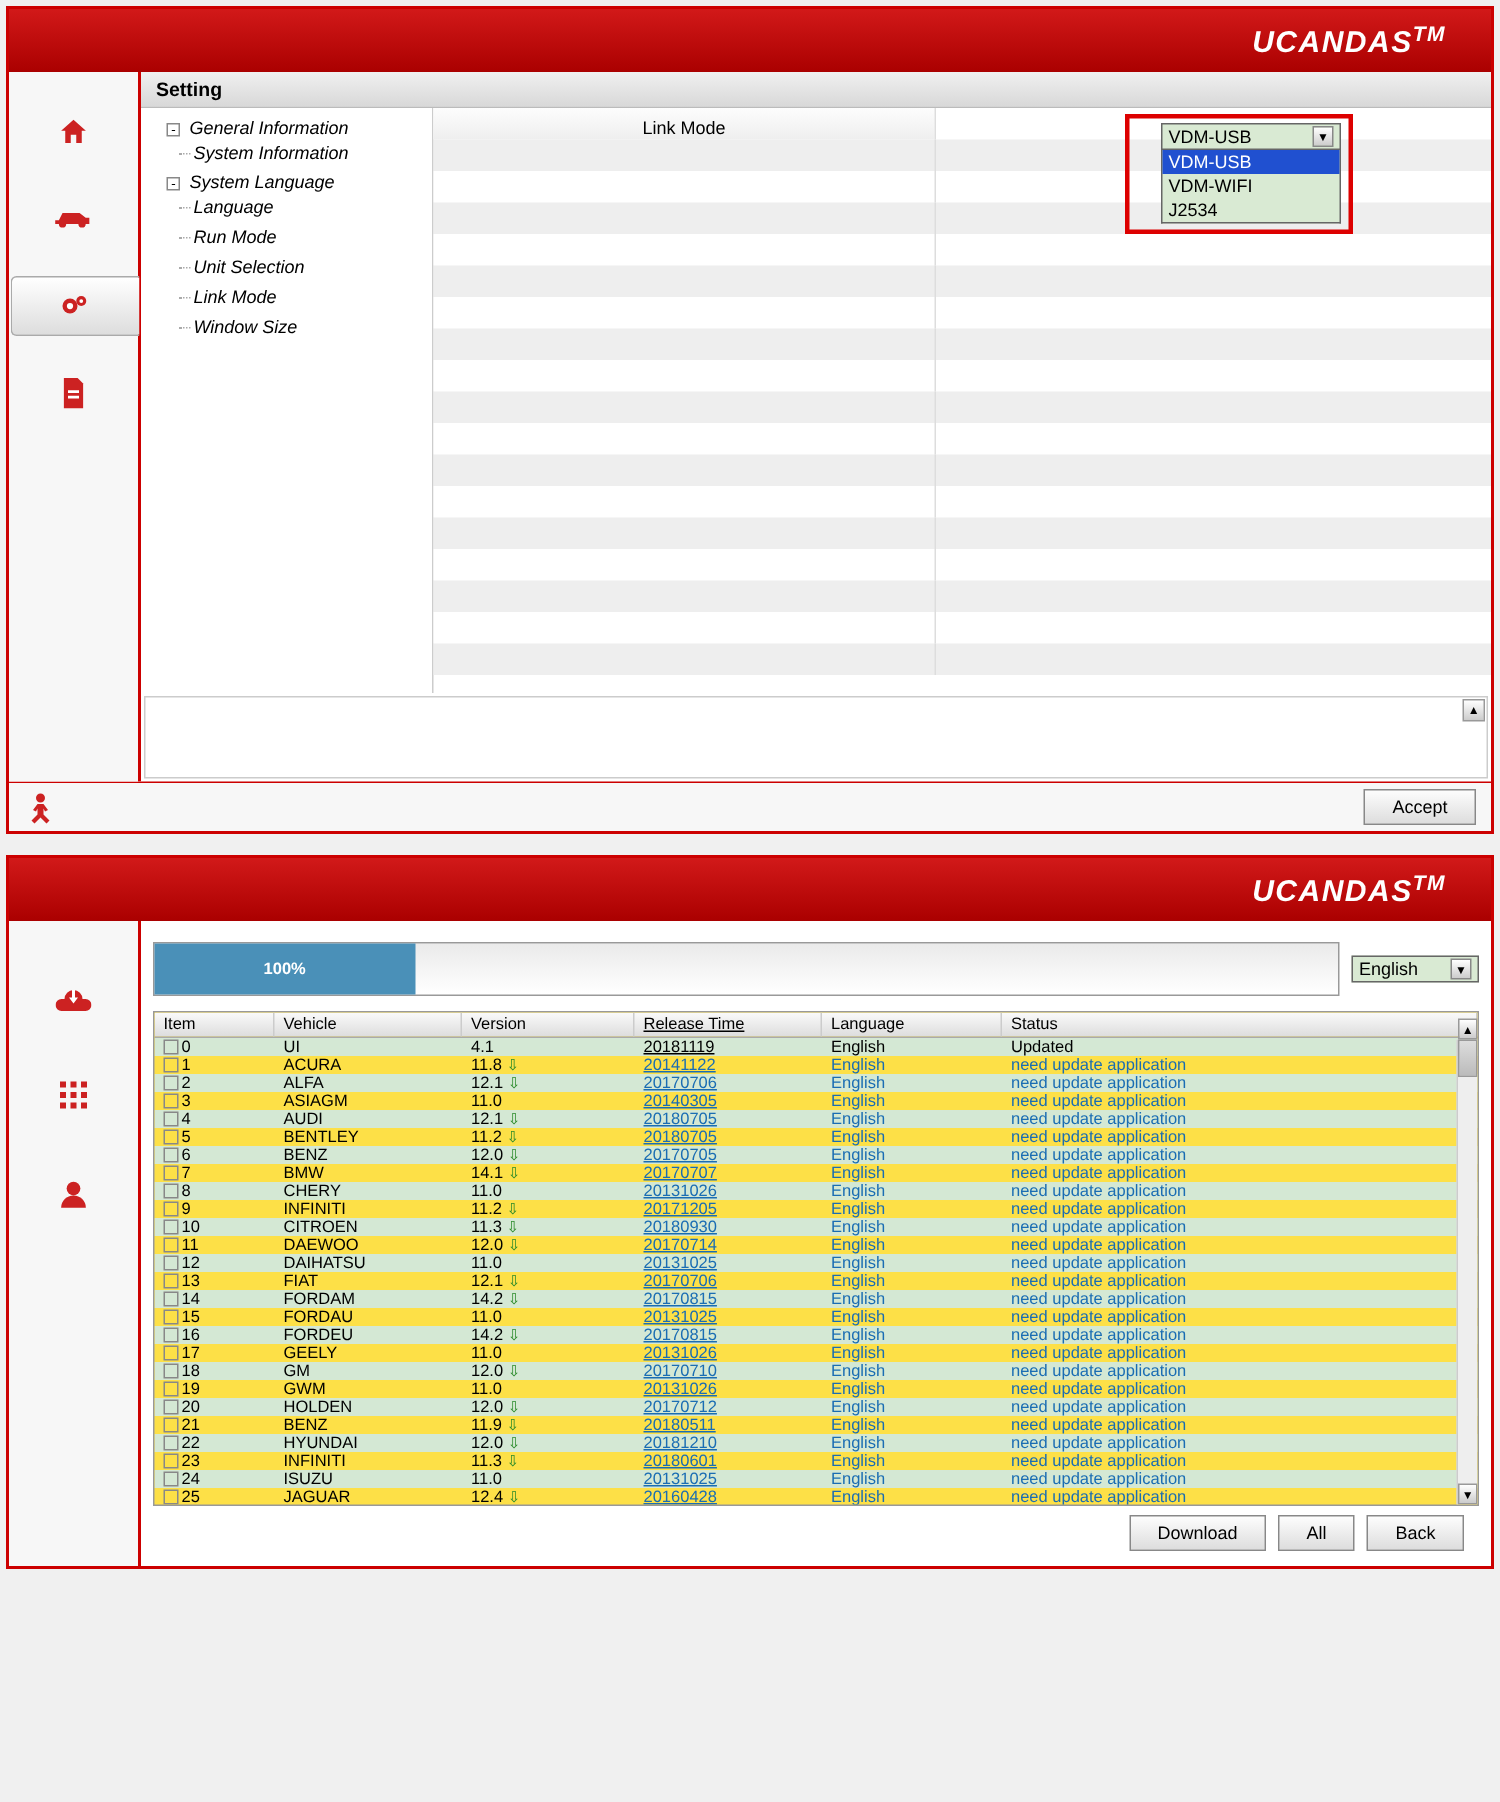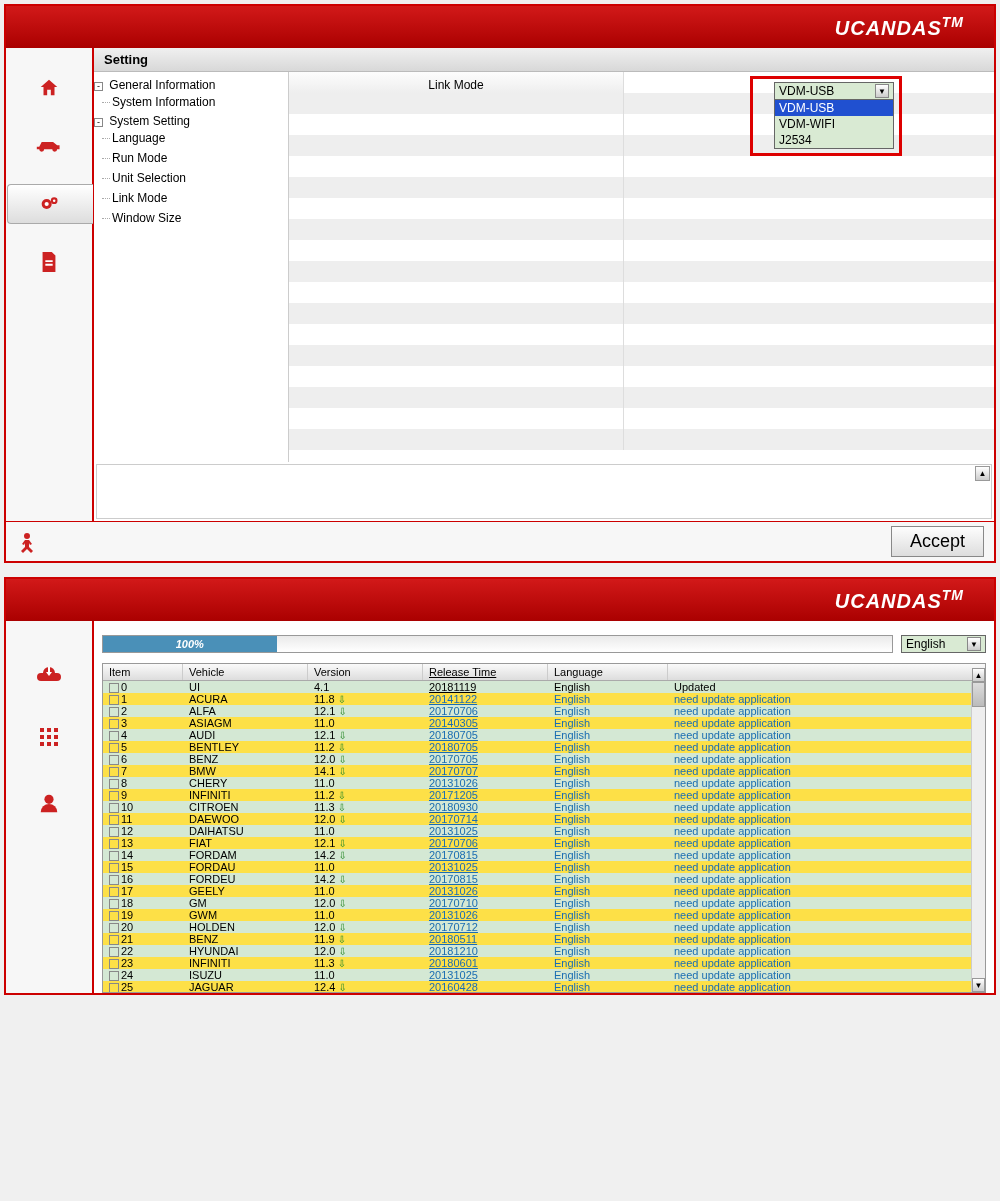--- a/index.html
+++ b/index.html
@@ -11,21 +11,21 @@
 
 .content { display: flex; justify-content: flex-end; }
 .sidebar { width: 88px; background: #f7f7f7; border-right: 2px solid #c00; display: flex; flex-direction: column; align-items: center; padding-top: 20px; gap: 18px; }
 .sidebar-item { width: 100%; height: 40px; display: flex; align-items: center; justify-content: center; cursor: pointer; position: relative; }
 .sidebar-item.active { background: linear-gradient(#fff, #ddd); border: 1px solid #aaa; border-right: none; border-radius: 4px 0 0 4px; margin-right: -1px; }
 
 .main { flex: 1; display: flex; flex-direction: column; }
 .title-bar { background: linear-gradient(#f0f0f0, #d8d8d8); border-bottom: 1px solid #bbb; padding: 4px 10px; font-size: 13px; font-weight: bold; }
 
 .settings-body { display: flex; height: 390px; }
-.tree-panel { width: 195px; background: #fff; border-right: 1px solid #ccc; padding: 6px 0; font-size: 12px; }
+.tree-panel { width: 195px; background: #fff; border-right: 1px solid #ccc; padding: 6px 17px; font-size: 12px; font-style: italic; }
 .tree-group { margin-bottom: 2px; }
 .tree-toggle { display: inline-block; width: 9px; height: 9px; border: 1px solid #888; text-align: center; line-height: 7px; font-size: 9px; margin-right: 3px; cursor: pointer; }
 .tree-label { cursor: pointer; }
 .tree-child { padding-left: 18px; line-height: 20px; cursor: pointer; position: relative; }
 .tree-child::before { content: ""; position: absolute; left: 8px; top: 10px; width: 8px; border-top: 1px dotted #aaa; }
 
 .detail-panel { flex: 1; position: relative; }
 .detail-col1 { width: 335px; text-align: center; font-size: 12px; padding: 6px 0; border-right: 1px solid #ddd; background: linear-gradient(#fdfdfd,#eee); }
 .stripe-rows { }
 .stripe-rows .srow { height: 21px; display:flex; }
@@ -40,25 +40,25 @@
 .dd-list { background: #d9ead3; border: 1px solid #666; border-top: none; font-size: 12px; }
 .dd-opt { padding: 1px 4px; cursor: pointer; }
 .dd-opt.sel { background: #2050d0; color: #fff; }
 .red-highlight { position: absolute; top: 4px; right: 92px; width: 152px; height: 80px; border: 3px solid #d00; pointer-events: none; z-index: 5; }
 
 .info-title { background: linear-gradient(#f0f0f0,#d8d8d8); padding: 2px 8px; font-size: 12px; color: #c33; border-top: 1px solid #ccc; border-bottom: 1px solid #ccc; }
 .info-body { height: 55px; background: #fff; border: 1px solid #ccc; margin: 2px; position: relative; }
 .info-body .scroll-up { position: absolute; right: 1px; top: 1px; width: 15px; height: 15px; background: linear-gradient(#fff,#ccc); border:1px solid #999; font-size:8px; display:flex;align-items:center;justify-content:center; }
 
 .footer { display: flex; justify-content: space-between; align-items: center; padding: 4px 10px; background: #f7f7f7; border-top: 1px solid #c00; }
-.footer-right button, .footer2 button { background: linear-gradient(#fdfdfd,#ddd); border: 1px solid #888; padding: 4px 18px; font-size: 18px; cursor: pointer; margin-left: 8px; }
+.footer-right button, .footer2 button { background: linear-gradient(#fdfdfd,#ddd); border: 1px solid #888; padding: 4px 18px; font-size: 12px; cursor: pointer; margin-left: 8px; }
 
 
 .progress-row { display:flex; align-items:center; padding: 14px 8px 10px 8px; gap: 8px; }
-.progress { flex:1; height: 18px; border: 1px solid #999; background: linear-gradient(#eaeaea,#fff); position: relative; font-style: italic; }
+.progress { flex:1; height: 36px; border: 1px solid #999; background: linear-gradient(#eaeaea,#fff); position: relative; }
 .progress-fill { position:absolute; left:0; top:0; height:100%; width:22%; background:#4a90b8; color:#fff; font-size:11px; display:flex; align-items:center; justify-content:center; font-weight:bold; }
 .lang-select { width: 85px; background:#d9ead3; border:1px solid #666; font-size:12px; padding:1px 4px; display:flex; justify-content:space-between; align-items:center; }
 
 .table-wrap { margin: 0 8px; border: 1px solid #999; height: 330px; overflow: hidden; position: relative; background: #fde047; }
 .thead { display:flex; background: linear-gradient(#fafafa,#ddd); font-size:11px; border-bottom:1px solid #aaa; }
 .thead div { padding: 2px 6px; border-right:1px solid #ccc; }
 .tbody { font-size: 11px; }
 .trow { display:flex; height: 12px; align-items:center; }
 .trow.alt { background: #d4e8d4; }
 .trow div { padding: 0 6px; overflow:hidden; white-space:nowrap; }
@@ -121,21 +121,21 @@
       <div class="title-bar">Setting</div>
       <div class="settings-body">
         <div class="tree-panel">
           <div class="tree-group">
             <span class="tree-toggle">-</span>
             <span class="tree-label">General Information</span>
             <div class="tree-child">System Information</div>
           </div>
           <div class="tree-group">
             <span class="tree-toggle">-</span>
-            <span class="tree-label">System Setting</span>
+            <span class="tree-label">System Language</span>
             <div class="tree-child">Language</div>
             <div class="tree-child">Run Mode</div>
             <div class="tree-child">Unit Selection</div>
             <div class="tree-child">Link Mode</div>
             <div class="tree-child">Window Size</div>
           </div>
         </div>
         <div class="detail-panel">
           <div class="red-highlight"></div>
           <div class="stripe-rows">
@@ -284,20 +284,21 @@
           <span class="dd-arrow">▼</span>
         </div>
       </div>
       <div class="table-wrap">
         <div class="thead">
           <div class="col-item">Item</div>
           <div class="col-vehicle">Vehicle</div>
           <div class="col-version">Version</div>
           <div class="col-release" style="color:#000">Release Time</div>
           <div class="col-lang" style="color:#000">Language</div>
+          <div class="col-status" style="color:#000">Status</div>
         </div>
         <div class="tbody" id="tbody">
             <div class="trow alt">
               <div class="col-item"><span class="cb"></span>0</div>
               <div class="col-vehicle">UI</div>
               <div class="col-version">4.1</div>
               <div class="col-release" style="color:#000">20181119</div>
               <div class="col-lang" style="color:#000">English</div>
               <div class="col-status" style="color:#000">Updated</div>
             </div>
@@ -501,15 +502,20 @@
               <div class="col-lang" style="">English</div>
               <div class="col-status" style="">need update application</div>
             </div>
           </div>
         <div class="scroll-track">
           <div class="scroll-btn" style="top:-14px">▲</div>
           <div class="scroll-thumb"></div>
           <div class="scroll-btn" style="bottom:0">▼</div>
         </div>
       </div>
+      <div class="footer2">
+        <button>Download</button>
+        <button>All</button>
+        <button>Back</button>
+      </div>
     </div>
   </div>
 </div>
 
 </body></html>

